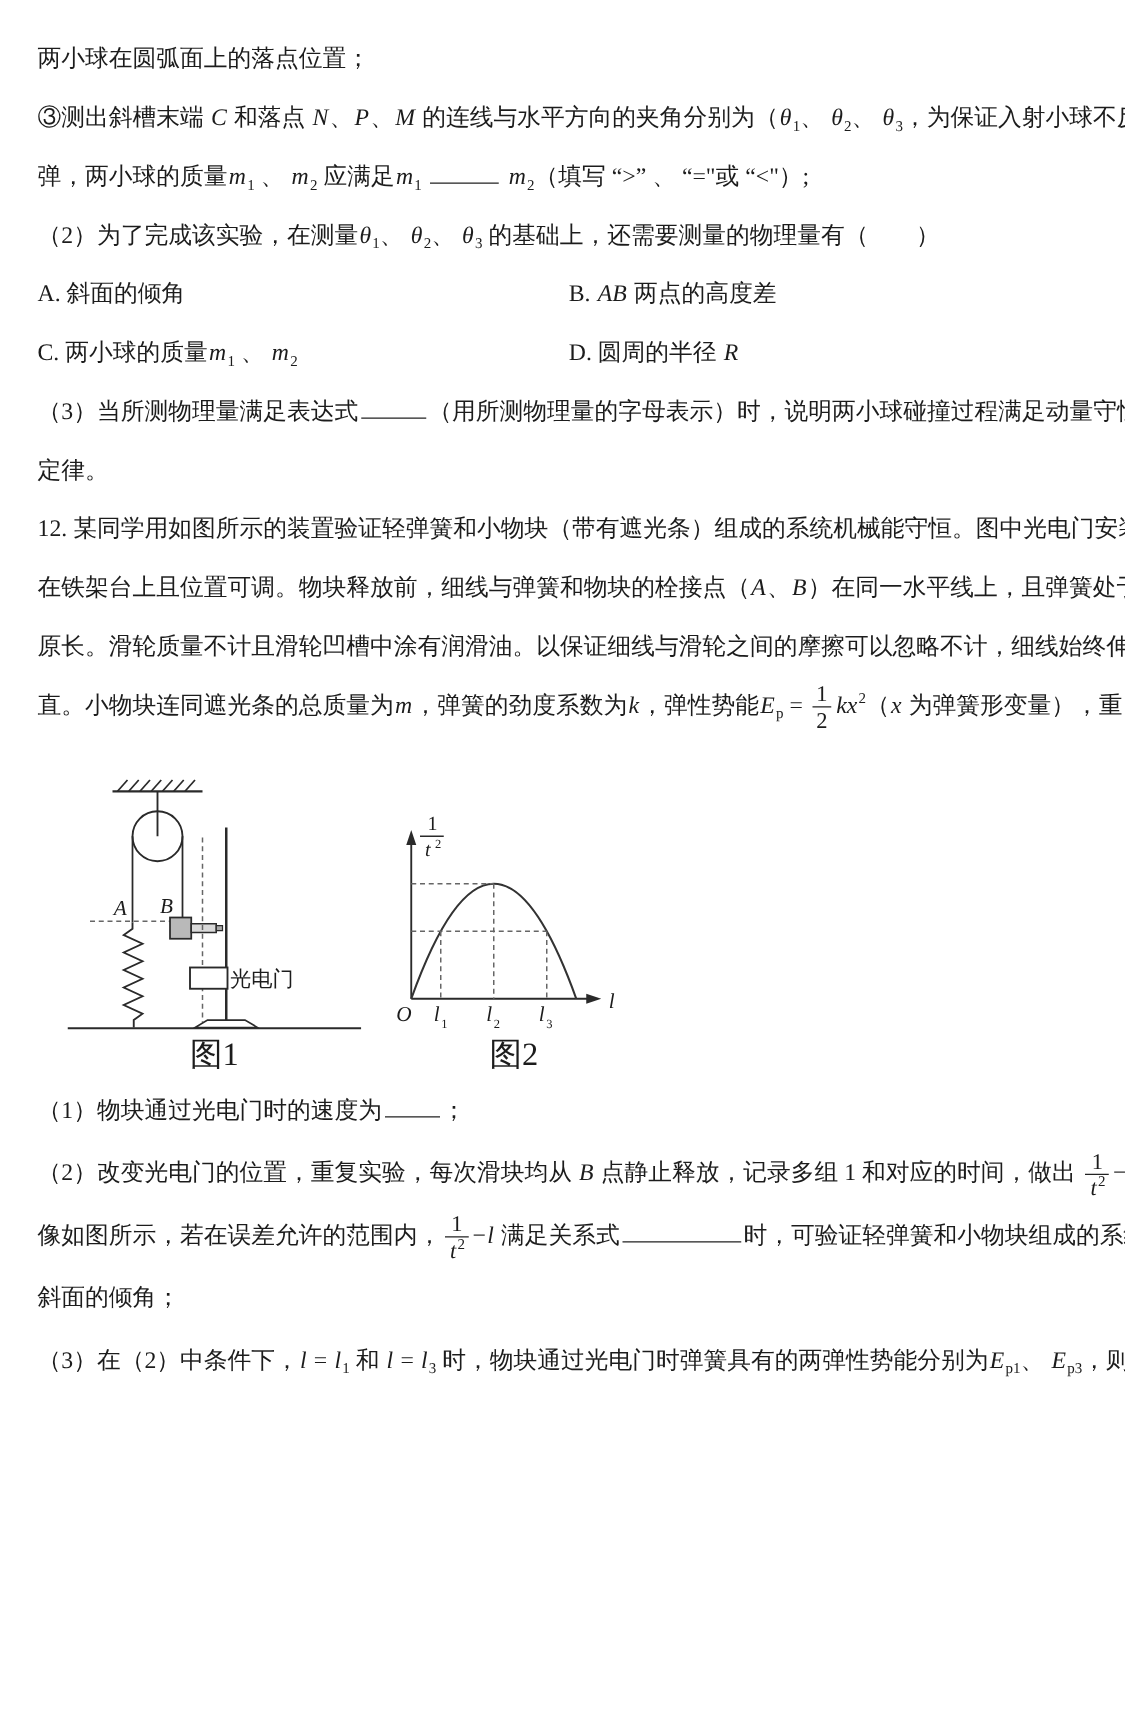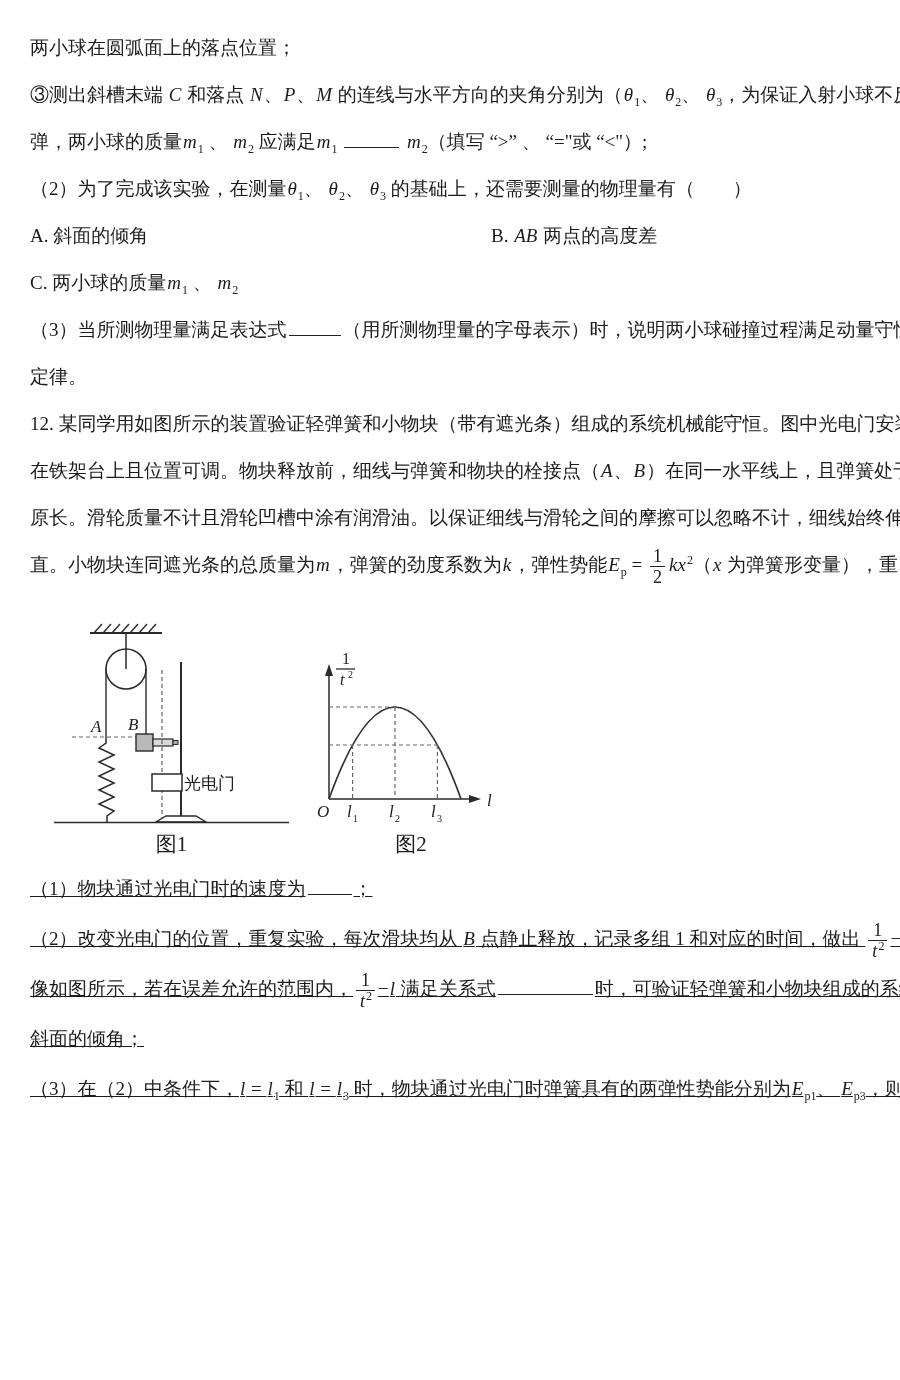--- a/index.html
+++ b/index.html
@@ -1,31 +1,31 @@
 <!DOCTYPE html>
 <html><head>
 <meta charset="utf-8">
 <style>
   html,body{margin:0;padding:0;width:900px;height:1380px;background:#ffffff;overflow:hidden;}
   body{color:#1c1c1c;font-family:"Liberation Serif","DejaVu Serif",serif;font-size:19px;}
   .doc{padding:24px 24px 0 30px;}
   .ln{line-height:47px;white-space:nowrap;}
-  .sec2 .ln{line-height:50px;text-decoration:underline;}
+  .sec2 .ln{line-height:50px;}
   .mvar{font-style:italic;font-family:"Liberation Serif","DejaVu Serif",serif;padding:0 1px;}
   sub.msub{font-size:12px;line-height:0;font-style:normal;}
   sup.msup{font-size:12px;line-height:0;}
   .blank{display:inline-block;border-bottom:1.6px solid #222;height:15px;vertical-align:baseline;margin:0 2px;}
   .frac{display:inline-flex;flex-direction:column;align-items:center;vertical-align:middle;line-height:1.12;margin:0 3px;text-align:center;}
   .fn,.fd{display:block;padding:0 3px;line-height:1.12;font-size:18px;}
   .fd{border-top:1.4px solid #222;}
-  .optrow{display:flex;gap:36px;}
+  .optrow{display:flex;}
   .opt-left{width:425px;}
   .figrow{display:flex;align-items:flex-end;gap:26px;margin:18px 0 6px 24px;}
   .figblock{display:flex;flex-direction:column;align-items:center;}
-  .figcap{font-size:21px;line-height:28px;margin-top:2px;}
+  .figcap{font-size:26px;line-height:28px;margin-top:2px;}
   svg text{font-family:"Liberation Serif","DejaVu Serif",serif;fill:#1c1c1c;}
   .it{font-style:italic;}
   .shape{stroke:#2a2a2a;fill:none;stroke-width:1.5;}
   .dash{stroke:#666;stroke-width:1.2;stroke-dasharray:4 3;fill:none;}
 </style>
 </head>
 <body>
 
 <div class="doc">
 
@@ -33,20 +33,21 @@
   <div class="ln">③测出斜槽末端 <span class="mvar">C</span> 和落点 <span class="mvar">N</span>、<span class="mvar">P</span>、<span class="mvar">M</span> 的连线与水平方向的夹角分别为（<span class="mvar">θ</span><sub class="msub">1</sub>、 <span class="mvar">θ</span><sub class="msub">2</sub>、 <span class="mvar">θ</span><sub class="msub">3</sub>，为保证入射小球不反</div>
   <div class="ln">弹，两小球的质量<span class="mvar">m</span><sub class="msub">1</sub> 、 <span class="mvar">m</span><sub class="msub">2</sub> 应满足<span class="mvar">m</span><sub class="msub">1</sub> <span class="blank" style="width: 55px;"></span> <span class="mvar">m</span><sub class="msub">2</sub>（填写 “&gt;” 、 “="或 “&lt;"）;</div>
   <div class="ln">（2）为了完成该实验，在测量<span class="mvar">θ</span><sub class="msub">1</sub>、 <span class="mvar">θ</span><sub class="msub">2</sub>、 <span class="mvar">θ</span><sub class="msub">3</sub> 的基础上，还需要测量的物理量有（　　）</div>
 
   <div class="ln optrow">
     <div class="opt-left">A. 斜面的倾角</div>
     <div>B. <span class="mvar">AB</span> 两点的高度差</div>
   </div>
   <div class="ln optrow">
     <div class="opt-left">C. 两小球的质量<span class="mvar">m</span><sub class="msub">1</sub> 、 <span class="mvar">m</span><sub class="msub">2</sub></div>
+    <div>D. 圆周的半径 <span class="mvar">R</span></div>
   </div>
 
   <div class="ln">（3）当所测物理量满足表达式<span class="blank" style="width: 52px;"></span>（用所测物理量的字母表示）时，说明两小球碰撞过程满足动量守恒</div>
   <div class="ln">定律。</div>
 
   <div class="ln">12. 某同学用如图所示的装置验证轻弹簧和小物块（带有遮光条）组成的系统机械能守恒。图中光电门安装</div>
   <div class="ln">在铁架台上且位置可调。物块释放前，细线与弹簧和物块的栓接点（<span class="mvar">A</span>、<span class="mvar">B</span>）在同一水平线上，且弹簧处于</div>
   <div class="ln">原长。滑轮质量不计且滑轮凹槽中涂有润滑油。以保证细线与滑轮之间的摩擦可以忽略不计，细线始终伸</div>
   <div class="ln">直。小物块连同遮光条的总质量为<span class="mvar">m</span>，弹簧的劲度系数为<span class="mvar">k</span>，弹性势能<span class="mvar">E</span><sub class="msub">p</sub> = <span class="frac">
         <span class="fn">1</span>

